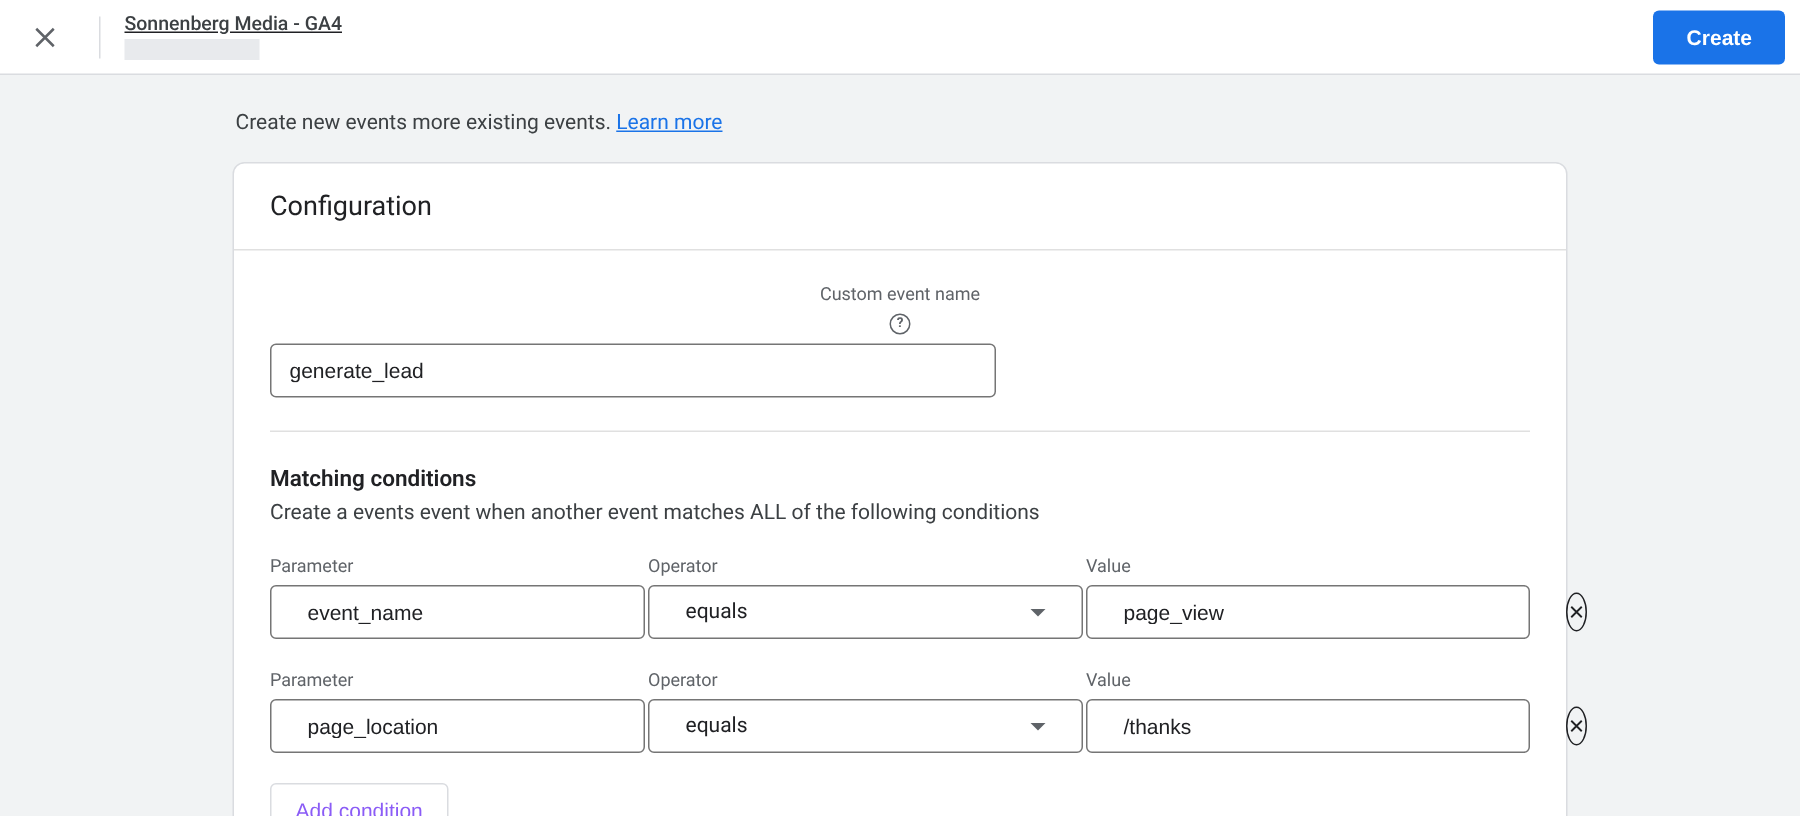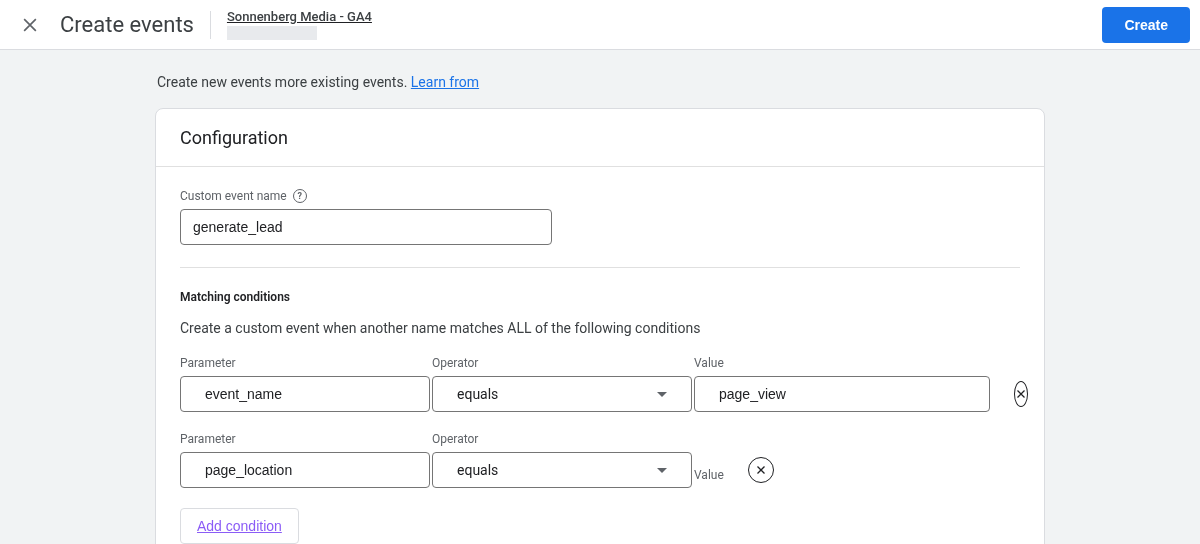--- a/index.html
+++ b/index.html
@@ -90,56 +90,57 @@
       font-weight: 400;
     }
     .card-body {
       padding: 22px 24px 24px;
     }
     .label-row {
       display: flex;
       align-items: center;
       gap: 6px;
       margin-bottom: 6px;
+      flex-direction: column;
     }
     .field-label {
       font-size: 12px;
       color: #5f6368;
     }
     .help-icon {
       width: 14px; height:14px;
       border: 1.3px solid #5f6368;
       border-radius: 50%;
       display: inline-flex;
       align-items: center;
       justify-content: center;
       font-size: 9px;
       color: #5f6368;
       font-weight: bold;
     }
     .text-input {
-      width: 372px;
+      width: 484px;
       height: 36px;
       border: 1px solid #757575;
       border-radius: 4px;
       padding: 0 12px;
       font-size: 14px;
       color: #202124;
       outline: none;
     }
     .divider {
       height: 1px;
       background: #e0e0e0;
       margin: 22px 0;
     }
     .section-title {
-      font-size: 12px;
+      font-size: 15px;
       font-weight: 600;
       color: #202124;
-      margin-bottom: 16px;
+      margin-bottom: 6px;
     }
     .section-desc {
       font-size: 14px;
       color: #3c4043;
       margin-bottom: 20px;
     }
     .cond-row {
       display: flex;
       gap: 2px;
       align-items: flex-end;
@@ -151,21 +152,21 @@
       height: 36px;
       border: 1px solid #757575;
       border-radius: 4px;
       padding: 0 24px;
       font-size: 14px;
       color: #202124;
       background: #fff;
     }
     .param-input { width: 250px; }
     .select-box {
-      width: 260px;
+      width: 290px;
       display: flex;
       align-items: center;
       justify-content: space-between;
       cursor: pointer;
     }
     .value-input { width: 296px; }
     .dropdown-arrow {
       width: 0; height: 0;
       border-left: 5px solid transparent;
       border-right: 5px solid transparent;
@@ -197,49 +198,48 @@
   </style>
 </head>
 <body>
 
 <div class="topbar">
   <div class="close-btn">
     <svg viewBox="0 0 24 24" fill="none">
         <path d="M5 5 L19 19 M19 5 L5 19"></path>
       </svg>
   </div>
-  <div class="page-title">Create events</div>
   <div class="vline"></div>
   <div class="property-block">
     <span class="property-name">Sonnenberg Media - GA4</span>
     <div class="property-sub"></div>
   </div>
   <div class="spacer"></div>
   <button class="create-btn">Create</button>
 </div>
 
 <div class="content">
   <div class="intro">
-    <span>Create new events more existing events. </span><a href="#">Learn from</a>
+    <span>Create new events more existing events. </span><a href="#">Learn more</a>
   </div>
 
   <div class="card">
     <div class="card-header">Configuration</div>
     <div class="card-body">
 
       <div class="label-row">
         <span class="field-label">Custom event name</span>
         <span class="help-icon">?</span>
       </div>
       <input class="text-input" value="generate_lead" style="">
 
       <div class="divider"></div>
 
       <div class="section-title">Matching conditions</div>
-      <div class="section-desc">Create a custom event when another name matches ALL of the following conditions</div>
+      <div class="section-desc">Create a events event when another event matches ALL of the following conditions</div>
 
       <div class="cond-row">
         <div class="cond-field">
           <span class="field-label">Parameter</span>
           <input class="param-input" value="event_name" style="">
         </div>
         <div class="cond-field">
           <span class="field-label">Operator</span>
           <div class="select-box">
             <span>equals</span>
@@ -264,20 +264,21 @@
         </div>
         <div class="cond-field">
           <span class="field-label">Operator</span>
           <div class="select-box">
             <span>equals</span>
             <span class="dropdown-arrow"></span>
           </div>
         </div>
         <div class="cond-field">
           <span class="field-label">Value</span>
+          <input class="value-input" value="/thanks" style="">
         </div>
         <div class="delete-btn">
           <svg viewBox="0 0 24 24" fill="none">
               <path d="M5 5 L19 19 M19 5 L5 19"></path>
             </svg>
         </div>
       </div>
 
       <button class="add-cond-btn">Add condition</button>
 

